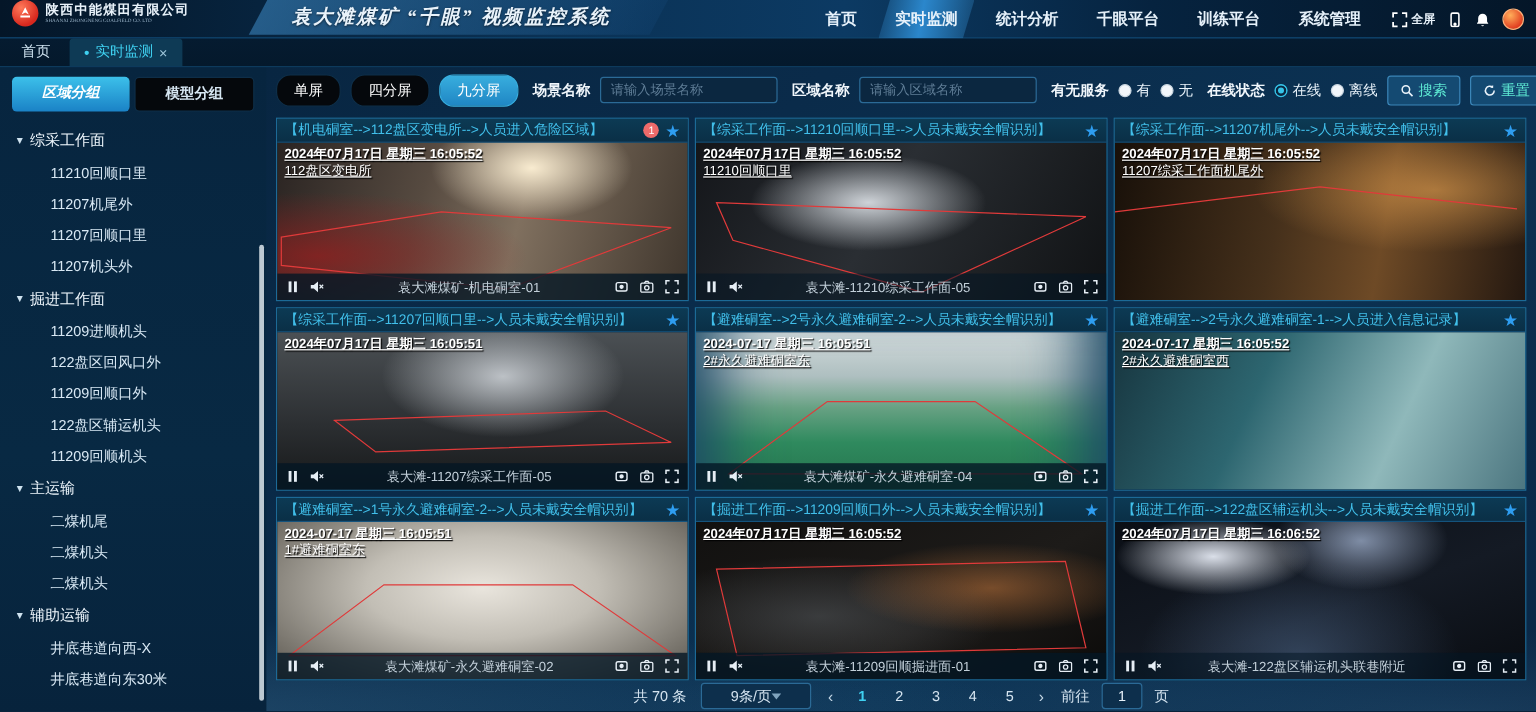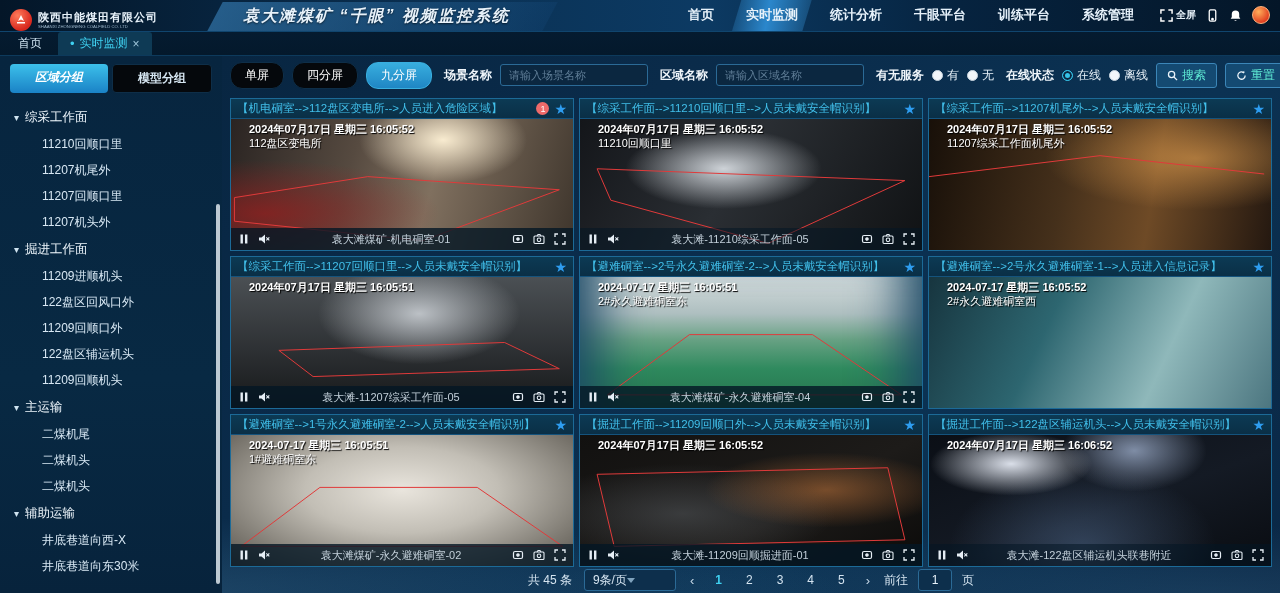--- a/index.html
+++ b/index.html
@@ -4,23 +4,23 @@
 <style>
   * { margin:0; padding:0; box-sizing:border-box; }
   html,body { width:1280px; height:593px; overflow:hidden; background:#061a2e;
     font-family:"Liberation Sans","DejaVu Sans",sans-serif; color:#e8f2fa; }
   .app { position:relative; width:1280px; height:593px;
     background:linear-gradient(135deg,#07233d 0%,#0a2b4a 40%,#0b3253 70%,#0a2745 100%); }
   .app::after{content:"";position:absolute;left:0;bottom:0;width:100%;height:120px;pointer-events:none;
     background:radial-gradient(ellipse at 8% 100%,rgba(120,190,230,.18),transparent 45%),
                radial-gradient(ellipse at 95% 100%,rgba(120,190,230,.12),transparent 40%);}
   
-  header{height:32px;display:flex;align-items:flex-end;position:relative;z-index:5;
+  header{height:32px;display:flex;align-items:flex-start;position:relative;z-index:5;
     background:linear-gradient(90deg,#041628 0%,#0a3154 35%,#0c3a63 55%,#06233f 75%,#041628 100%);
-    border-bottom:1px solid #10456e;}
+    border-bottom:1px solid #10456e;font-family:Liberation Serif, serif;}
   .logo-area{display:flex;align-items:center;gap:6px;padding:0 10px;min-width:215px;}
   .emblem{width:22px;height:22px;border-radius:50%;background:radial-gradient(circle at 35% 30%,#ff7a5a,#d8281e 70%);
     display:flex;align-items:center;justify-content:center;flex:0 0 auto;}
   .emblem svg{width:12px;height:12px;}
   .co-cn{font-size:11px;font-weight:bold;letter-spacing:1px;line-height:12px;}
   .co-en{font-size:5px;color:#9db7cc;transform:scale(.85);transform-origin:left;white-space:nowrap;}
   .app-title{position:relative;font-size:16px;font-weight:bold;font-style:italic;letter-spacing:2px;
     padding:4px 40px 4px 28px;text-shadow:0 1px 2px rgba(0,0,0,.6);}
   .app-title::before{content:"";position:absolute;inset:0;transform:skewX(-28deg);z-index:-1;
     background:linear-gradient(90deg,rgba(62,140,200,.55),rgba(30,90,150,.15));}
@@ -74,22 +74,22 @@
     background:#144a72;border:1px solid #3b86b8;border-radius:3px;padding:3px 10px;}
   .act-btn svg{width:11px;height:11px;}
   
   .grid{display:grid;grid-template-columns:repeat(3,1fr);grid-template-rows:repeat(3,153px);gap:5px;margin-top:10px;flex:0 0 auto;}
   .cell{border:1px solid #1c6a97;background:#0a2438;display:flex;flex-direction:column;overflow:hidden;cursor:pointer;}
   .cell-hd{height:20px;flex:0 0 auto;display:flex;align-items:center;padding:0 6px;gap:5px;
     background:linear-gradient(180deg,#0c3a54,#0a2f46);border-bottom:1px solid #14537d;}
   .cell-title{font-size:11.5px;color:#41bfea;flex:1;overflow:hidden;text-overflow:ellipsis;white-space:nowrap;}
   .star{color:#2e9df0;font-size:14px;line-height:14px;cursor:pointer;flex:0 0 auto;}
   .vid{flex:1;position:relative;overflow:hidden;}
-  .osd{position:absolute;top:3px;left:18px;font-size:11px;font-weight:bold;color:#fff;
-    text-shadow:1px 1px 1px #000;line-height:14px;z-index:3;}
+  .osd{position:absolute;top:3px;left:6px;font-size:11px;font-weight:bold;color:#fff;
+    text-shadow:1px 1px 1px #000;line-height:14px;z-index:3;text-decoration:underline;}
   .osd .loc{font-weight:normal;}
   .alert-svg{position:absolute;inset:0;width:100%;height:100%;z-index:2;}
   .ctrl{position:absolute;left:0;right:0;bottom:0;height:22px;background:rgba(4,22,36,.8);z-index:4;
     display:flex;align-items:center;padding:0 7px;gap:8px;}
   .ctrl svg{width:12px;height:12px;display:block;cursor:pointer;}
   .cam-name{flex:1;text-align:center;font-size:11px;color:#c2cfd9;overflow:hidden;white-space:nowrap;text-overflow:ellipsis;}
   .ctrl-r{display:flex;align-items:center;gap:9px;}
   
   .v1{background:radial-gradient(ellipse at 62% 16%,rgba(255,242,214,.95),rgba(255,242,214,0) 28%),
        radial-gradient(ellipse at 10% 72%,rgba(150,30,30,.75),rgba(150,30,30,0) 40%),
@@ -107,21 +107,21 @@
   .v8{background:radial-gradient(ellipse at 72% 42%,rgba(255,150,70,.4),rgba(255,150,70,0) 35%),
        radial-gradient(ellipse at 30% 60%,rgba(90,95,100,.5),rgba(90,95,100,0) 45%),
        linear-gradient(150deg,#121110 0%,#1d1b19 60%,#0b0a09 100%);}
   .v9{background:radial-gradient(ellipse at 24% 22%,rgba(240,245,255,.9),rgba(240,245,255,0) 22%),
        radial-gradient(ellipse at 60% 12%,rgba(200,220,255,.6),rgba(200,220,255,0) 25%),
        radial-gradient(ellipse at 45% 85%,rgba(90,120,160,.45),rgba(90,120,160,0) 50%),
        linear-gradient(160deg,#0b0f16 0%,#141a24 55%,#090c11 100%);}
   
   .pager{height:30px;display:flex;align-items:center;justify-content:center;gap:10px;font-size:12px;color:#d5e4f0;}
   .pg-total{margin-right:2px;}
-  .pg-size{display:flex;align-items:center;justify-content:flex-start;width:92px;height:22px;padding:0 8px;
+  .pg-size{display:flex;align-items:center;justify-content:center;width:92px;height:22px;padding:0 8px;
     background:#0d2f4c;border:1px solid #2b6a96;border-radius:3px;cursor:pointer;}
   .pg-chev{width:0;height:0;border-left:4px solid transparent;border-right:4px solid transparent;border-top:5px solid #7fa3bd;}
   .pg-arrow{color:#c6d8e6;cursor:pointer;padding:0 4px;font-size:13px;}
   .pg-num{padding:2px 7px;cursor:pointer;color:#d5e4f0;}
   .pg-num.active{color:#3fd0f0;font-weight:bold;}
   .pg-goto{width:34px;height:22px;background:#0d2f4c;border:1px solid #2b6a96;border-radius:3px;
     color:#e8f2fa;text-align:center;font-size:12px;outline:none;}
 </style>
 </head>
 <body>
@@ -592,21 +592,21 @@
                     <path d="M1 4 V1 H4 M8 1 H11 V4 M11 8 V11 H8 M4 11 H1 V8"></path>
                   </svg>
               </span>
             </div>
           </div>
         </div>
 
       </div>
 
       <div class="pager">
-        <span class="pg-total">共 45 条</span>
+        <span class="pg-total">共 70 条</span>
         <span class="pg-size">
           <span>9条/页</span>
           <span class="pg-chev"></span>
         </span>
         <span class="pg-arrow">‹</span>
         <span class="pg-num active">1</span>
         <span class="pg-num">2</span>
         <span class="pg-num">3</span>
         <span class="pg-num">4</span>
         <span class="pg-num">5</span>

